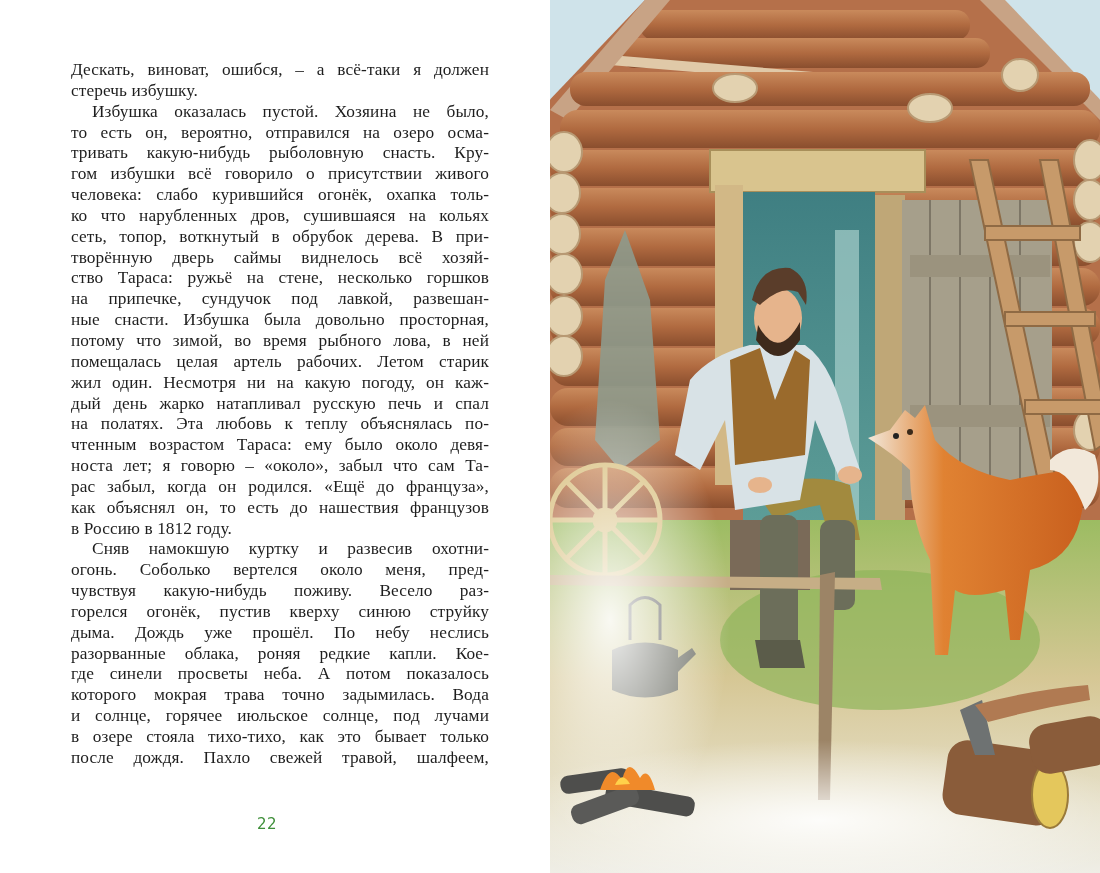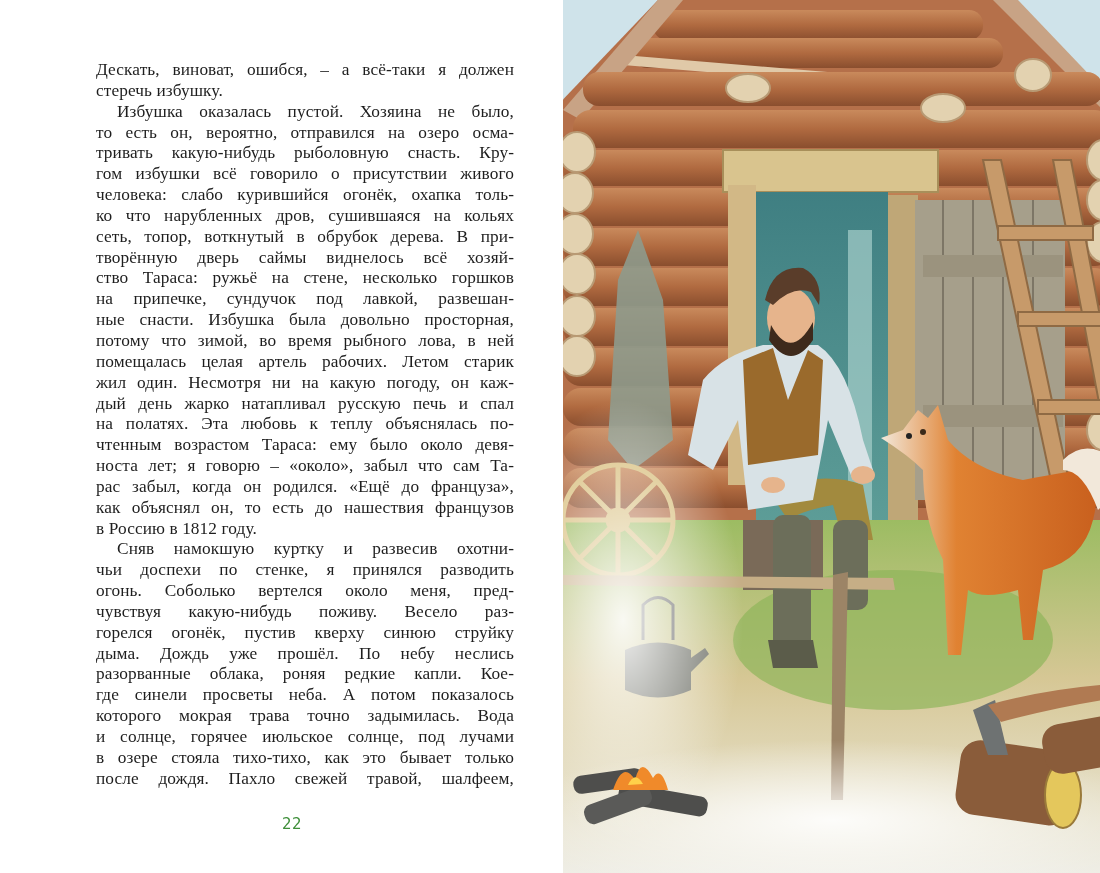--- a/index.html
+++ b/index.html
@@ -1,21 +1,21 @@
 <!DOCTYPE html>
 <html><head>
 <meta charset="utf-8">
 <style>
   html, body { margin: 0; padding: 0; }
   body {
     width: 1100px; height: 873px; overflow: hidden;
     background: #ffffff; position: relative;
     font-family: "Liberation Serif", "DejaVu Serif", serif;
   }
-  .spread { position: absolute; inset: 0; display: flex; margin-left: 25px; }
+  .spread { position: absolute; inset: 0; display: flex; }
   .left-page {
     position: relative; width: 550px; height: 873px; background: #fff;
   }
   .text-block {
     position: absolute; left: 71px; top: 60px; width: 418px;
     font-size: 17.3px; line-height: 20.85px; color: #1e1e1e;
     letter-spacing: 0.1px;
   }
   .line {
     display: block; text-align: justify; text-align-last: justify;
@@ -57,21 +57,20 @@
         <span class="line">помещалась целая артель рабочих. Летом старик</span>
         <span class="line">жил один. Несмотря ни на какую погоду, он каж-</span>
         <span class="line">дый день жарко натапливал русскую печь и спал</span>
         <span class="line">на полатях. Эта любовь к теплу объяснялась по-</span>
         <span class="line">чтенным возрастом Тараса: ему было около девя-</span>
         <span class="line">носта лет; я говорю – «около», забыл что сам Та-</span>
         <span class="line">рас забыл, когда он родился. «Ещё до француза»,</span>
         <span class="line">как объяснял он, то есть до нашествия французов</span>
         <span class="line last">в Россию в 1812 году.</span>
         <span class="line indent">Сняв намокшую куртку и развесив охотни-</span>
-        <span class="line">чьи доспехи по стенке, я принялся разводить</span>
         <span class="line">огонь. Соболько вертелся около меня, пред-</span>
         <span class="line">чувствуя какую-нибудь поживу. Весело раз-</span>
         <span class="line">горелся огонёк, пустив кверху синюю струйку</span>
         <span class="line">дыма. Дождь уже прошёл. По небу неслись</span>
         <span class="line">разорванные облака, роняя редкие капли. Кое-</span>
         <span class="line">где синели просветы неба. А потом показалось</span>
         <span class="line">которого мокрая трава точно задымилась. Вода</span>
         <span class="line">и солнце, горячее июльское солнце, под лучами</span>
         <span class="line">в озере стояла тихо-тихо, как это бывает только</span>
         <span class="line">после дождя. Пахло свежей травой, шалфеем,</span>

